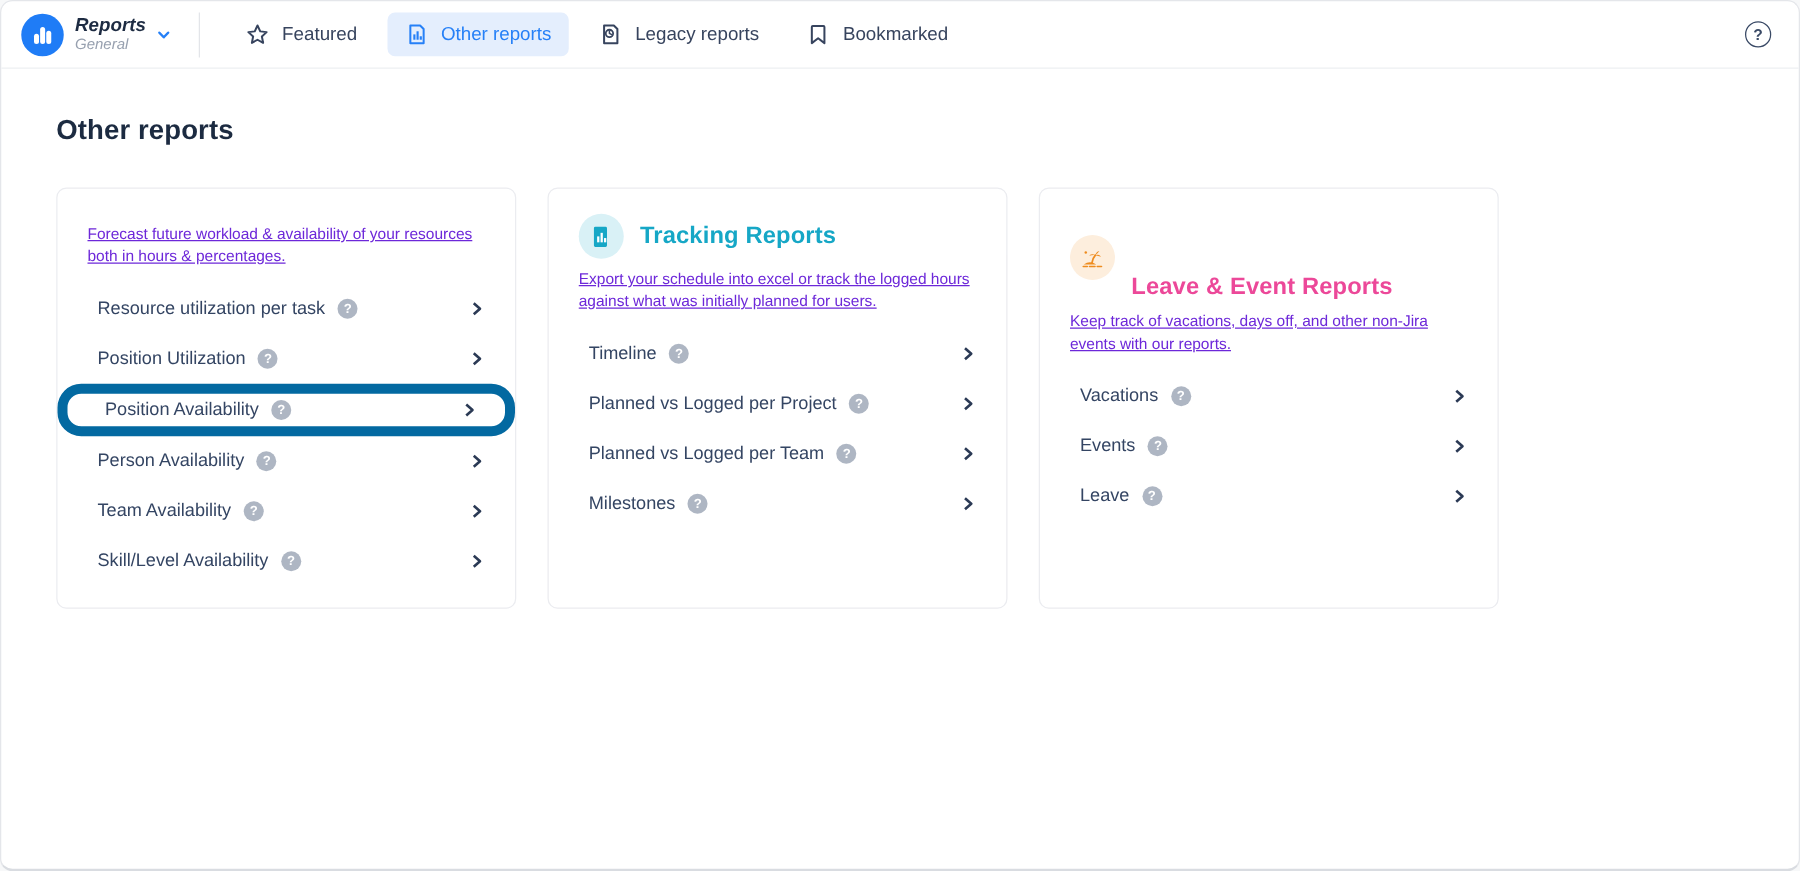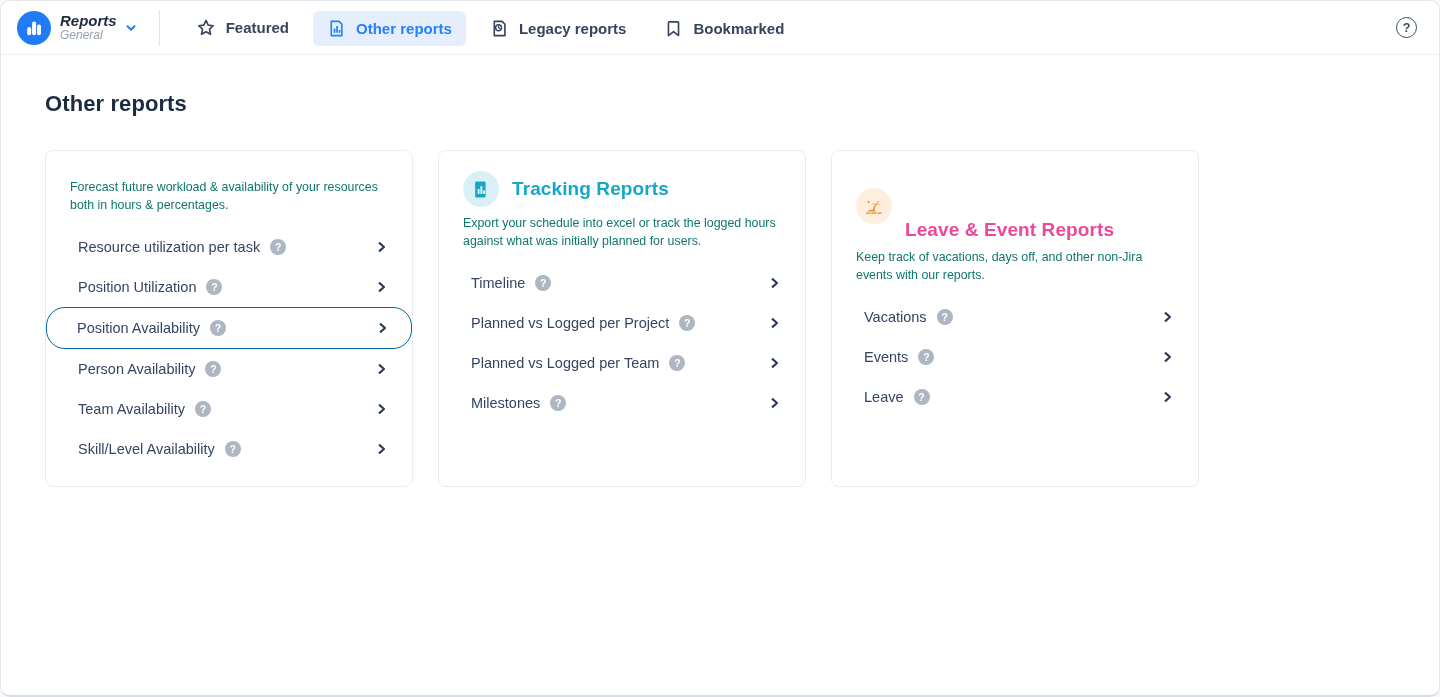--- a/index.html
+++ b/index.html
@@ -12,37 +12,37 @@
   }
   
   .topbar { height:54px; display:flex; align-items:center; padding:0 22px 0 16px; border-bottom:1px solid #edeff2; }
   .brand { display:flex; align-items:center; cursor:pointer;font-style:italic; }
   .logo { width:34px; height:34px; border-radius:50%; background:#1f7cf6; display:flex; align-items:center; justify-content:center; flex:0 0 auto; }
   .brand-text { margin-left:9px; line-height:1.05; }
   .brand-title { font-size:15px; font-weight:bold; color:#1d2b42; }
   .brand-sub { font-size:12px; color:#97a0af; }
   .caret { margin-left:8px; display:flex; }
   .vdiv { width:1px; height:36px; background:#e3e5e9; margin:0 22px; }
-  .tabs { display:flex; align-items:flex-end; gap:10px;font-weight:bold; }
+  .tabs { display:flex; align-items:flex-start; gap:10px; }
   .tab { display:flex; align-items:center; gap:10px; padding:8px 14px; border-radius:6px; font-size:15px; color:#37445e; cursor:pointer; white-space:nowrap; }
   .tab .ticon { display:flex; }
   .tab.active { background:#e4eefd; color:#2680f7; }
   .help-btn { margin-left:auto; width:21px; height:21px; border-radius:50%; border:1.8px solid #3a4a66; color:#3a4a66; font-size:12.5px; font-weight:bold; display:flex; align-items:center; justify-content:center; cursor:pointer; }
   
   main { padding:36px 44px 0; }
   h1 { font-size:22px; font-weight:bold; color:#1c2b41; letter-spacing:.1px; }
   .cards { display:flex; gap:25px; margin-top:33px; }
   .card { width:368px; height:337px; border:1px solid #ebecf0; border-radius:8px; background:#fff; padding-top:20px; }
   .card-head { display:flex; align-items:center; gap:13px; padding:0 24px; }
   .icon-bubble { width:36px; height:36px; border-radius:50%; display:flex; align-items:center; justify-content:center; flex:0 0 auto; }
   .card-title { font-size:19px; font-weight:bold; letter-spacing:.1px; }
-  .card-desc { margin:7px 24px 0; font-size:12.4px; line-height:1.48; color:#0f766e; }
+  .card-desc { margin:7px 24px 0; font-size:12.4px; line-height:1.48; color:#6d28d9;text-decoration:underline; }
   .card-items { margin-top:12px; }
   .item { height:40px; display:flex; align-items:center; padding:0 24px 0 32px; cursor:pointer; }
-  .item.selected { height:42px; border:1px solid #0369a1; border-radius:19px; padding-left:30px; padding-right:22px; }
+  .item.selected { height:42px; border:8px solid #0369a1; border-radius:19px; padding-left:30px; padding-right:22px; }
   .item-label { font-size:14.5px; color:#344563; }
   .qmark { width:16px; height:16px; margin-left:10px; border-radius:50%; background:#aeb6c3; color:#fff; font-size:10.5px; font-weight:bold; display:flex; align-items:center; justify-content:center; flex:0 0 auto; }
   .chev { margin-left:auto; display:flex; }
 </style>
 </head>
 <body>
 
 <div class="app">
 
   <header class="topbar">

